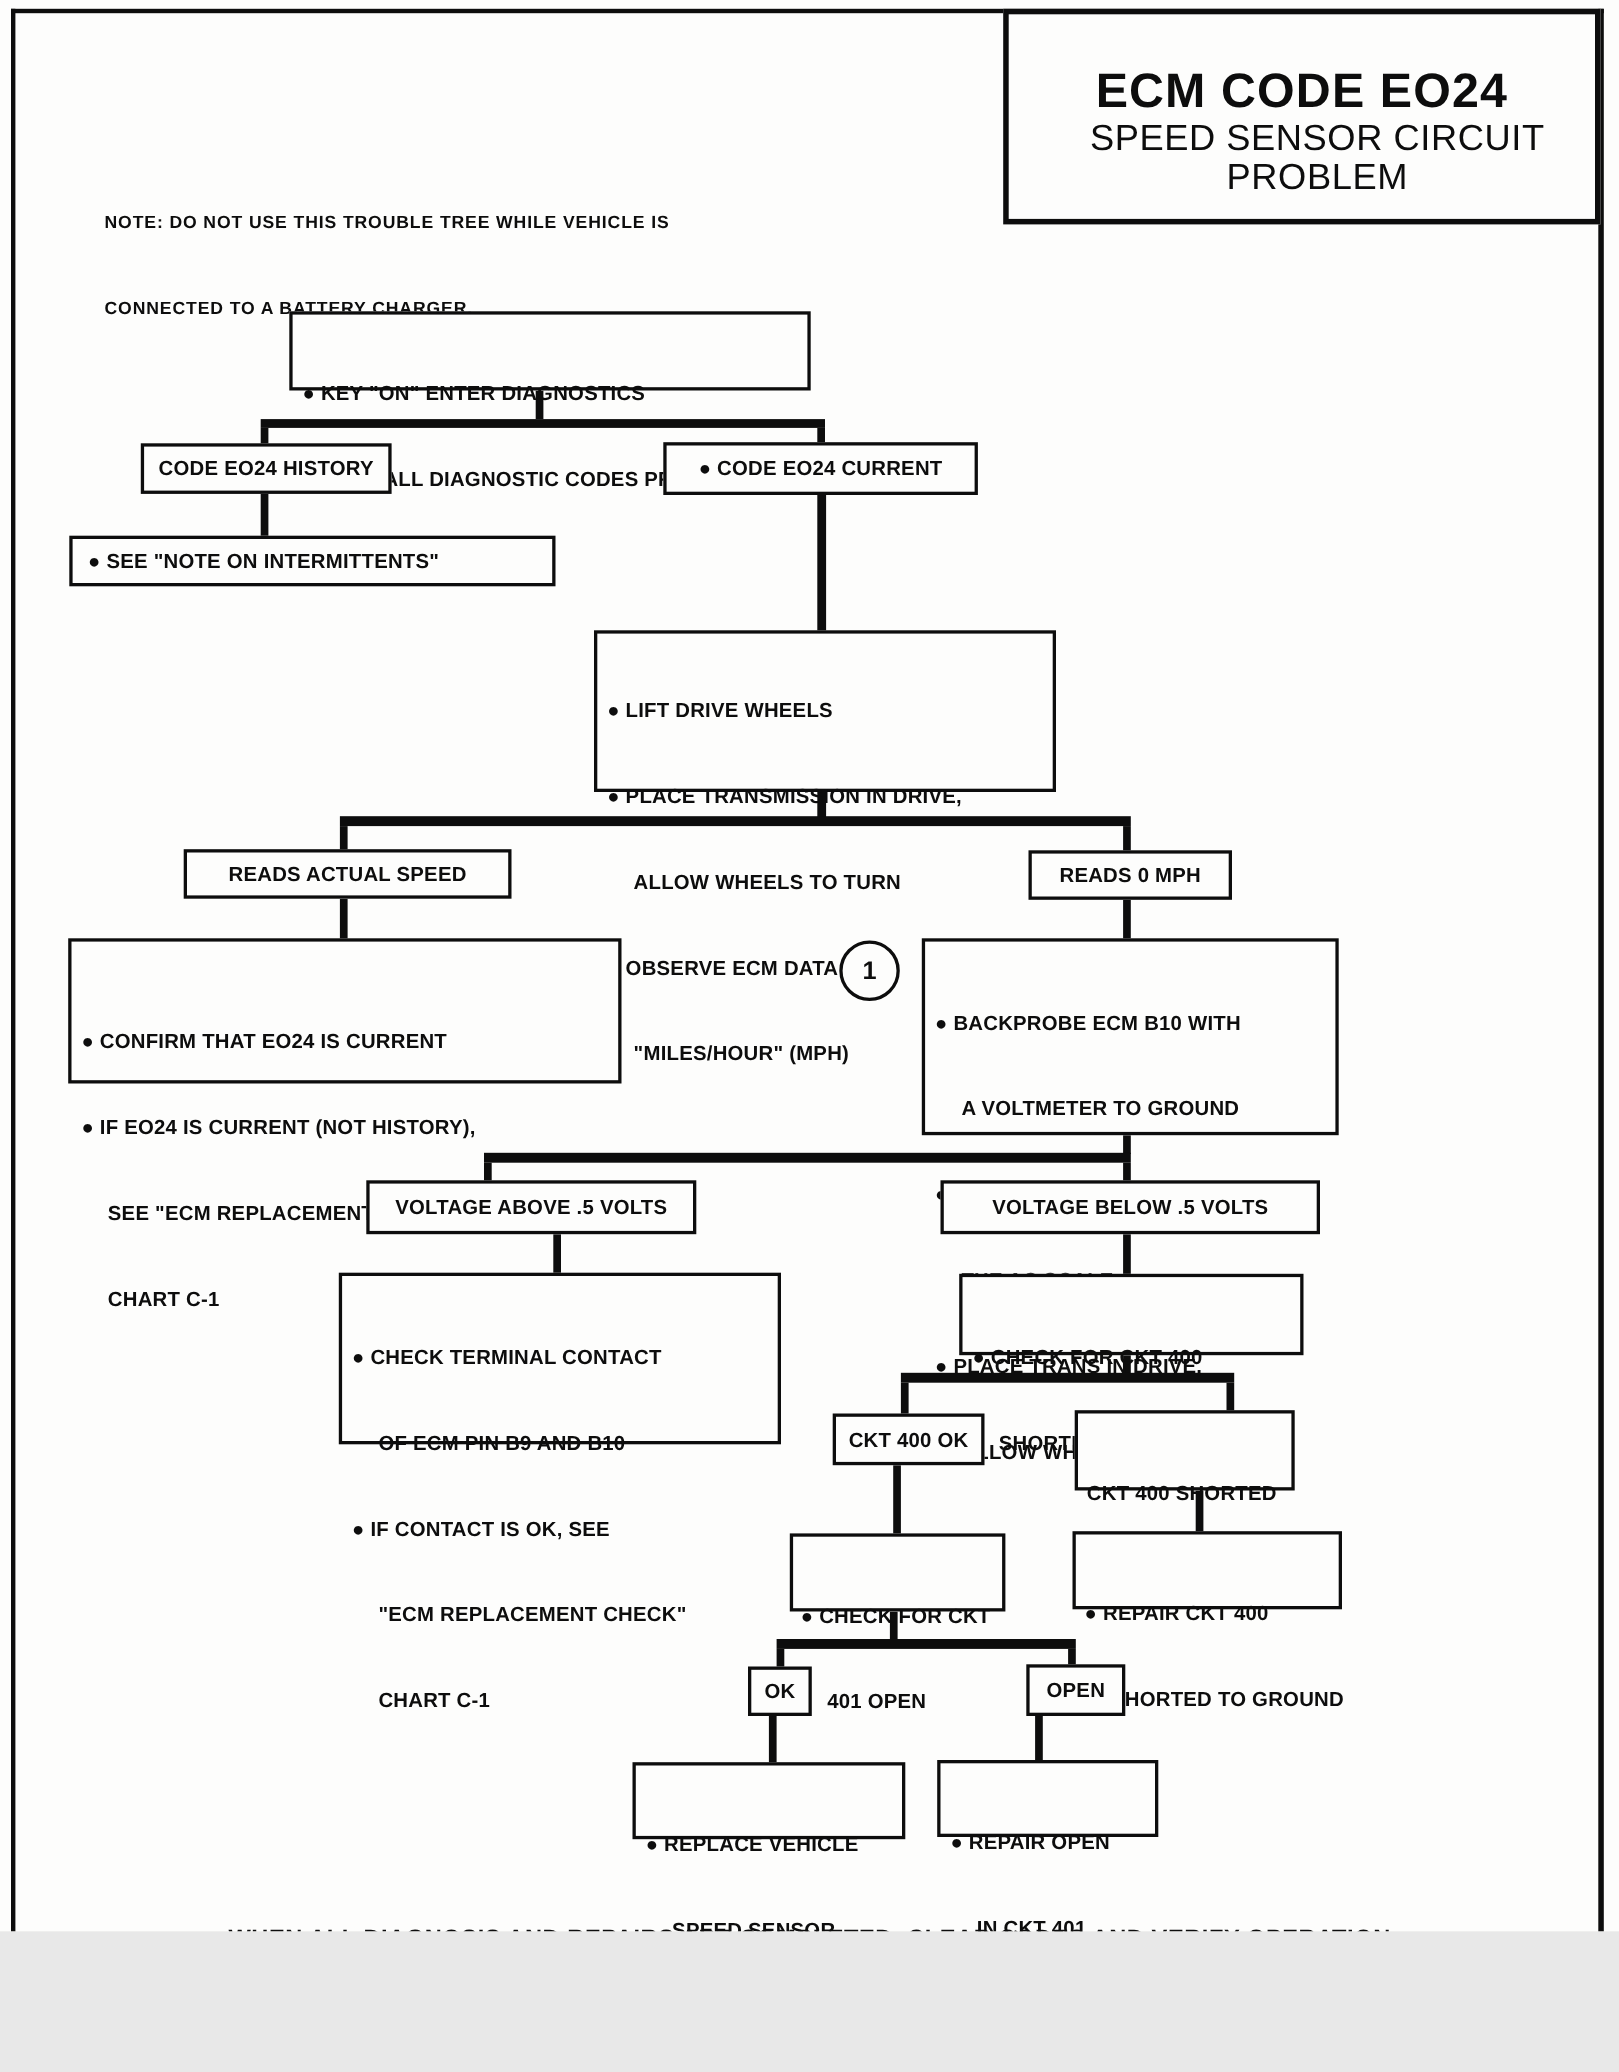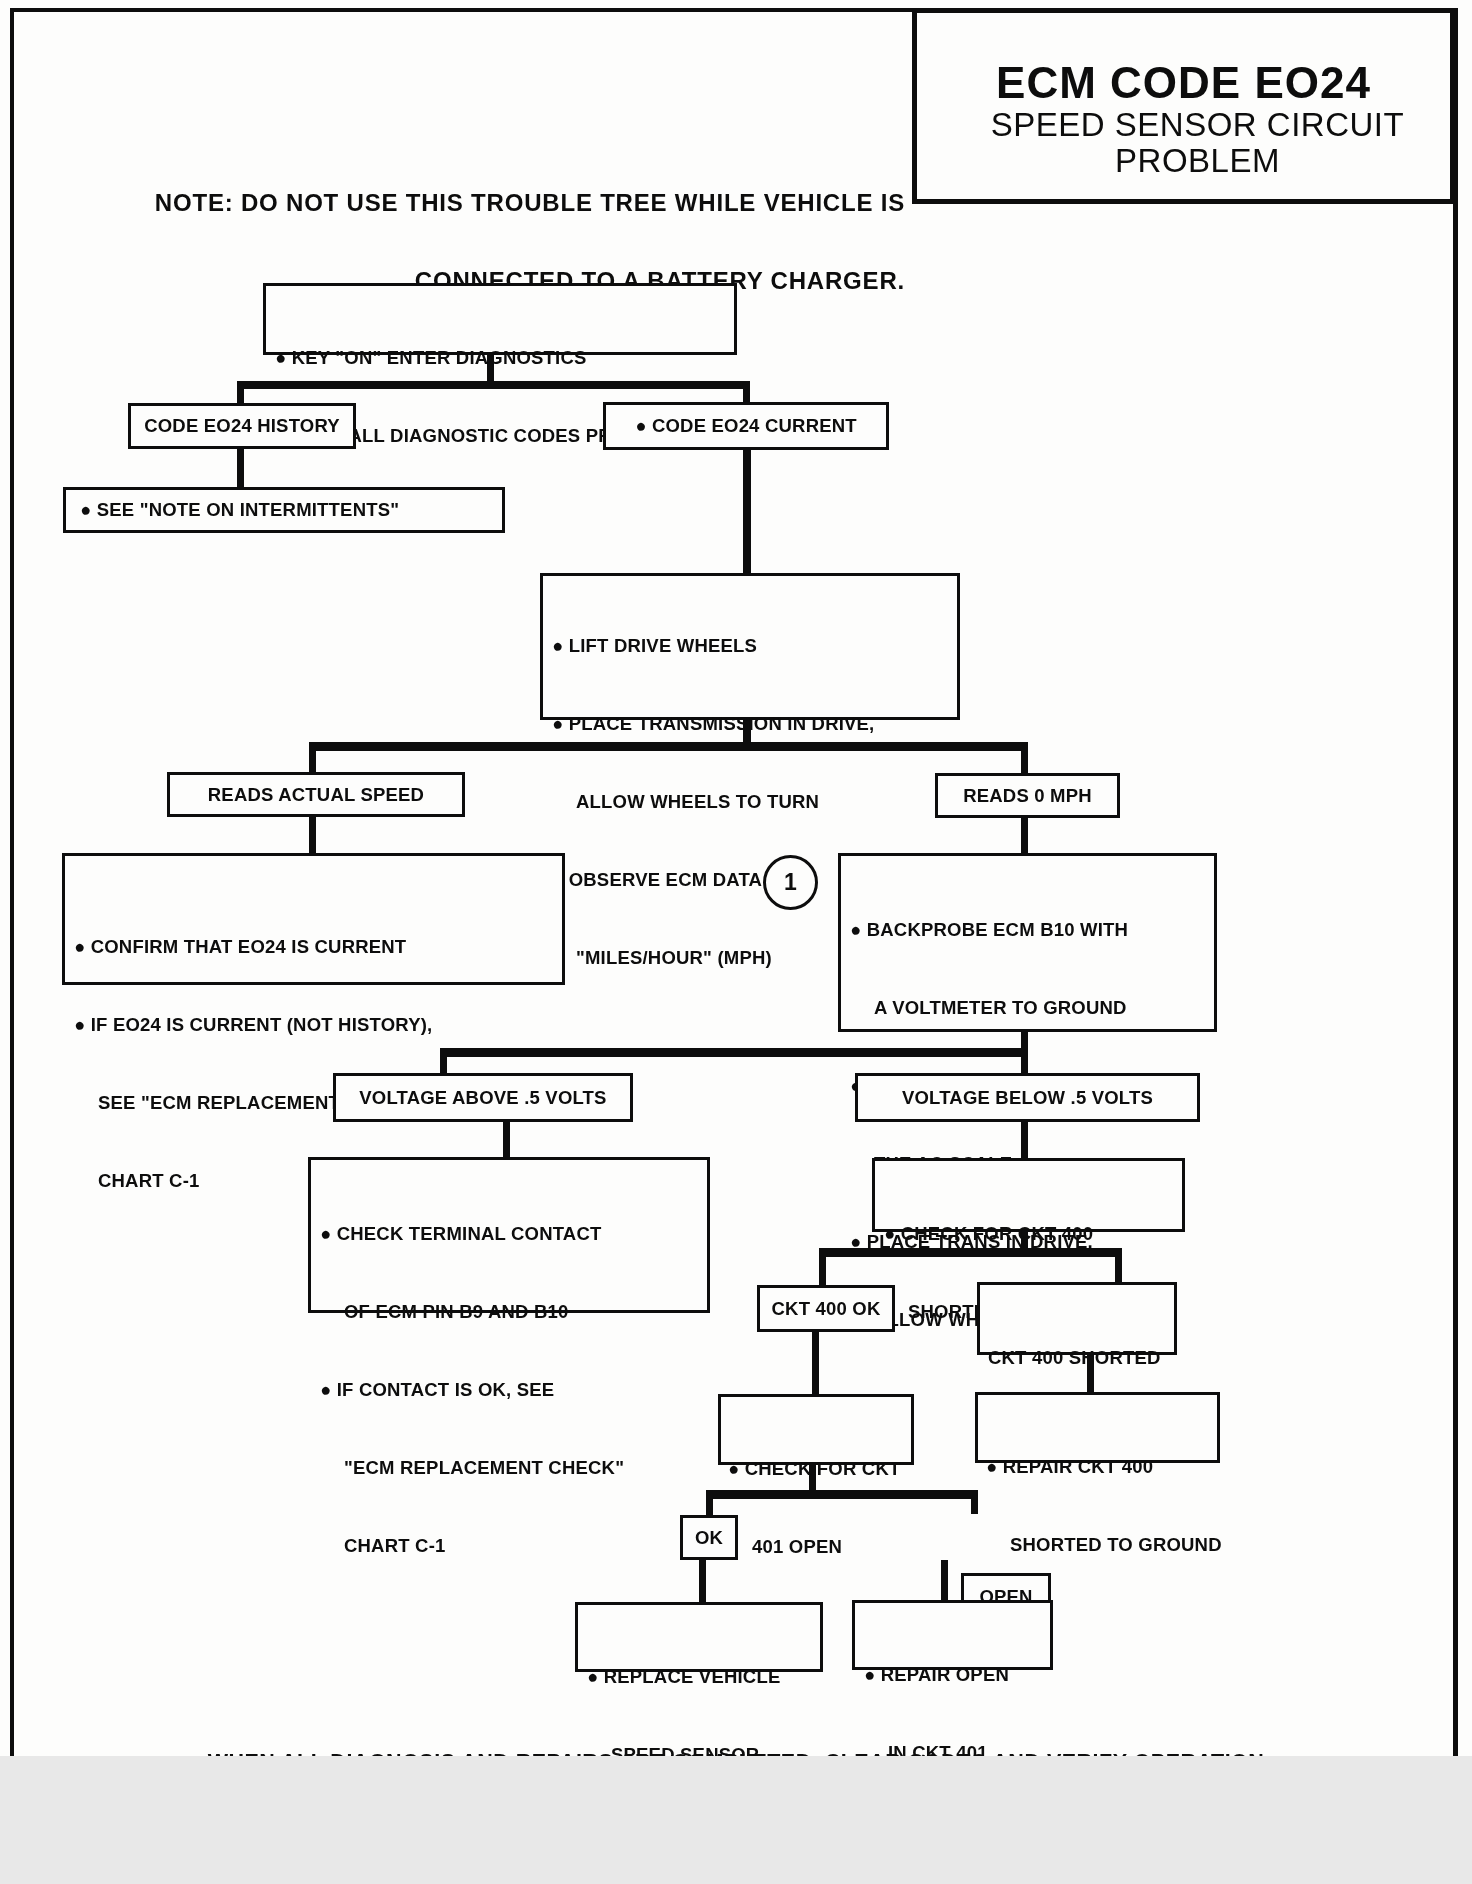--- a/index.html
+++ b/index.html
@@ -23,22 +23,22 @@
   
   .title-box{
     position:absolute;left:912px;top:8px;width:543px;height:196px;
     box-sizing:border-box;border:5px solid #0d0d0d;background:#fdfdfc;
     text-align:center;
   }
   .title-1{margin-top:46px;font-size:44px;font-weight:bold;letter-spacing:1px;line-height:48px;}
   .title-2{font-size:33px;font-weight:normal;letter-spacing:0.5px;line-height:36px;padding-left:28px;}
   
   .note{
-    position:absolute;left:95px;top:138px;width:810px;text-align:right;
-    font-weight:bold;font-size:24px;line-height:26px;letter-spacing:0.8px;white-space:pre;
+    position:absolute;left:95px;top:138px;width:810px;text-align:left;
+    font-weight:bold;font-size:16px;line-height:26px;letter-spacing:0.8px;white-space:pre;
   }
   .footer{
     position:absolute;left:0;top:1750px;width:1472px;text-align:center;
     font-weight:bold;font-size:21.5px;letter-spacing:0.5px;white-space:pre;
   }
   
   .callout{
     position:absolute;left:763px;top:855px;width:55px;height:55px;
     box-sizing:border-box;border:3px solid #0d0d0d;border-radius:50%;
     display:flex;align-items:center;justify-content:center;
@@ -187,21 +187,21 @@
 
   <div class="box" style="left:975px;top:1392px;width:245px;height:71px;padding:7px 8px;">
     <div class="line">● REPAIR CKT 400</div>
     <div class="line cont">SHORTED TO GROUND</div>
   </div>
 
   <div class="box center" style="left:680px;top:1515px;width:58px;height:45px;">
     <span>OK</span>
   </div>
 
-  <div class="box center" style="left:933px;top:1573px;width:90px;height:47px;margin-left:28px;">
+  <div class="box center" style="left:933px;top:1513px;width:90px;height:47px;">
     <span>OPEN</span>
   </div>
 
   <div class="box" style="left:575px;top:1602px;width:248px;height:70px;padding:7px 9px;">
     <div class="line">● REPLACE VEHICLE</div>
     <div class="line cont">SPEED SENSOR</div>
   </div>
 
   <div class="box" style="left:852px;top:1600px;width:201px;height:70px;padding:7px 9px;">
     <div class="line">● REPAIR OPEN</div>

